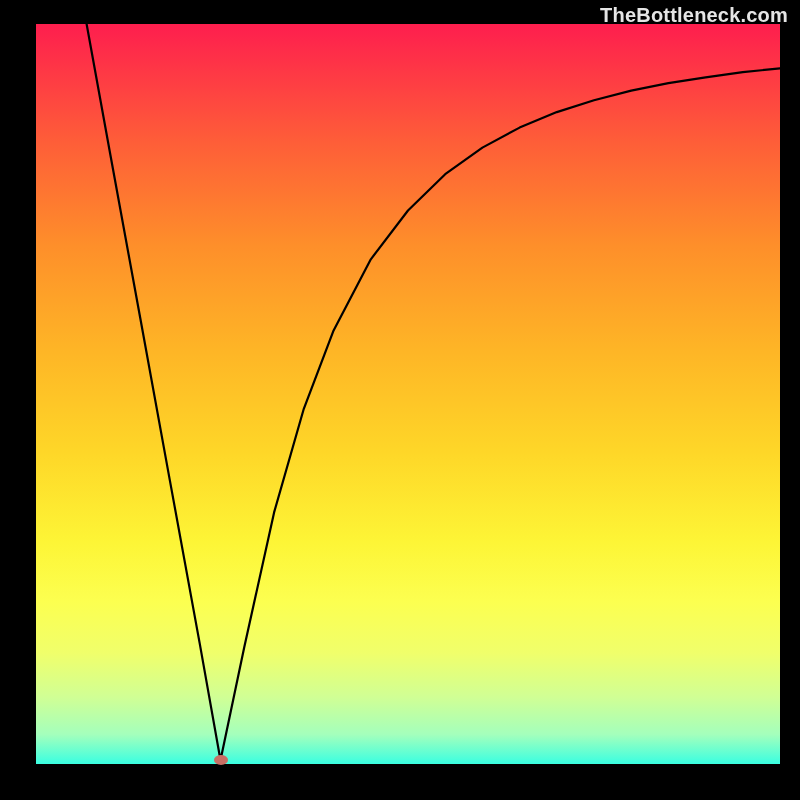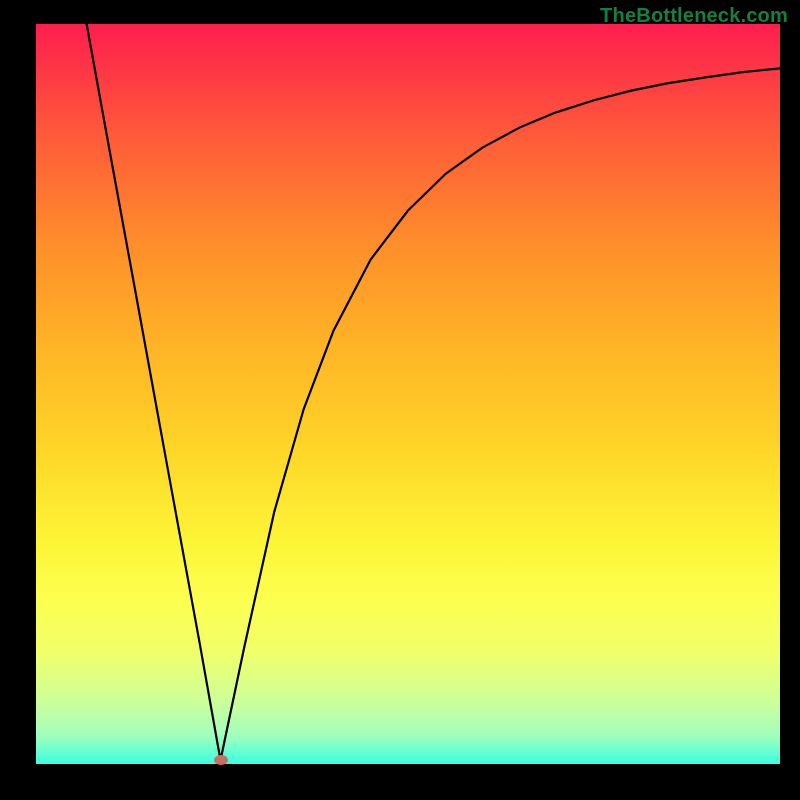--- a/index.html
+++ b/index.html
@@ -8,21 +8,21 @@
     width: 800px;
     height: 800px;
     overflow: hidden;
     background: #000;
     font-family: Arial, Helvetica, sans-serif;
   }
   .watermark {
     position: absolute;
     top: 4px;
     right: 12px;
-    color: #15803d;
+    color: #e5e5e5;
     font-size: 20px;
     font-weight: 600;
     letter-spacing: 0.2px;
     z-index: 10;
   }
   .frame {
     position: absolute;
     left: 20px;
     top: 24px;
     width: 760px;

